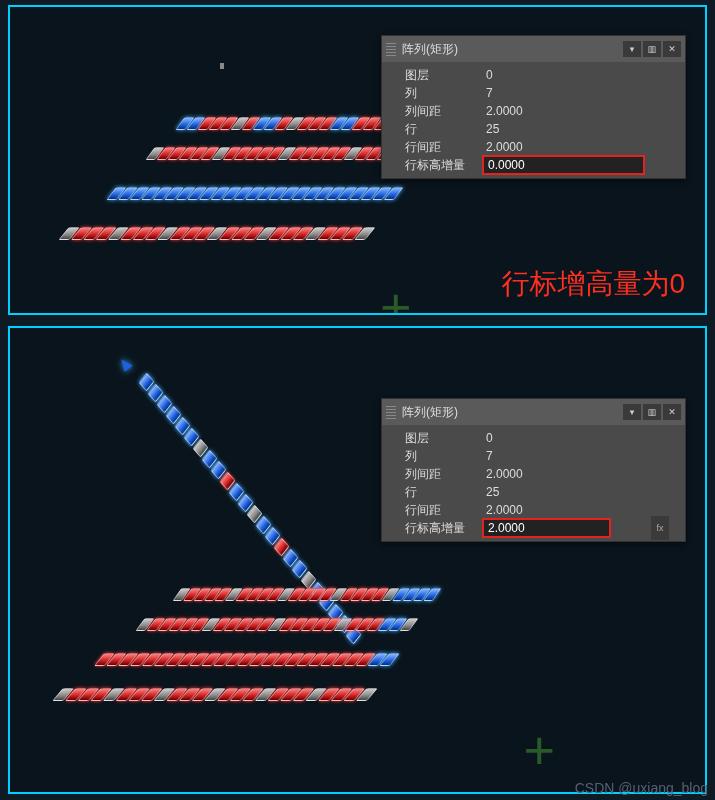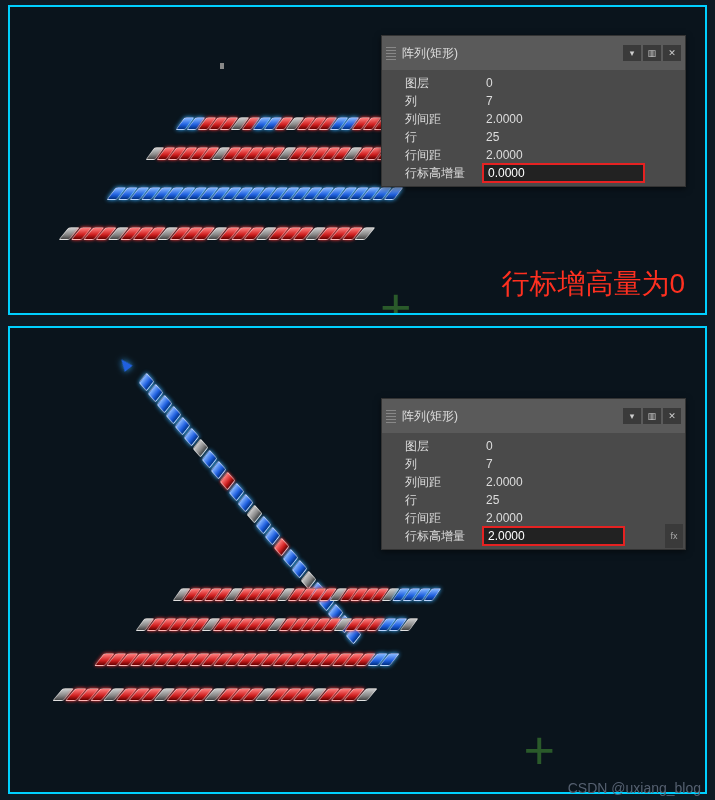--- a/index.html
+++ b/index.html
@@ -23,21 +23,21 @@
     .viewport.bottom { top: 326px; height: 468px; }
     
     
     .panel {
       position: absolute;
       background: #4a4a4a;
       border: 1px solid #333;
       box-shadow: 0 2px 6px rgba(0,0,0,0.5);
     }
     .panel-header {
-      height: 34px;
+      height: 26px;
       background: #5a5a5a;
       display: flex;
       align-items: center;
       padding: 0 4px;
       font-size: 12px;
       color: #ddd;
     }
     .grip {
       width: 10px;
       height: 14px;
@@ -78,33 +78,33 @@
     }
     .row.fx .fx-ico {
       width: 18px;
       height: 24px;
       background: #3a3a3a;
       font-size: 9px;
       color: #aaa;
       display: flex;
       align-items: center;
       justify-content: center;
-      margin-right: 2px;
+      margin-right: 16px;
     }
     
     .caption {
       position: absolute;
       font-size: 28px;
       color: #ff3020;
       font-weight: normal;
     }
     .watermark {
       position: absolute;
       bottom: 4px;
-      right: 14px;
+      right: 7px;
       color: #556070;
       font-size: 14px;
     }
     
     
     .flat-rows { position: absolute; }
     .flat-row {
       position: absolute;
       display: flex;
       gap: 1px;

